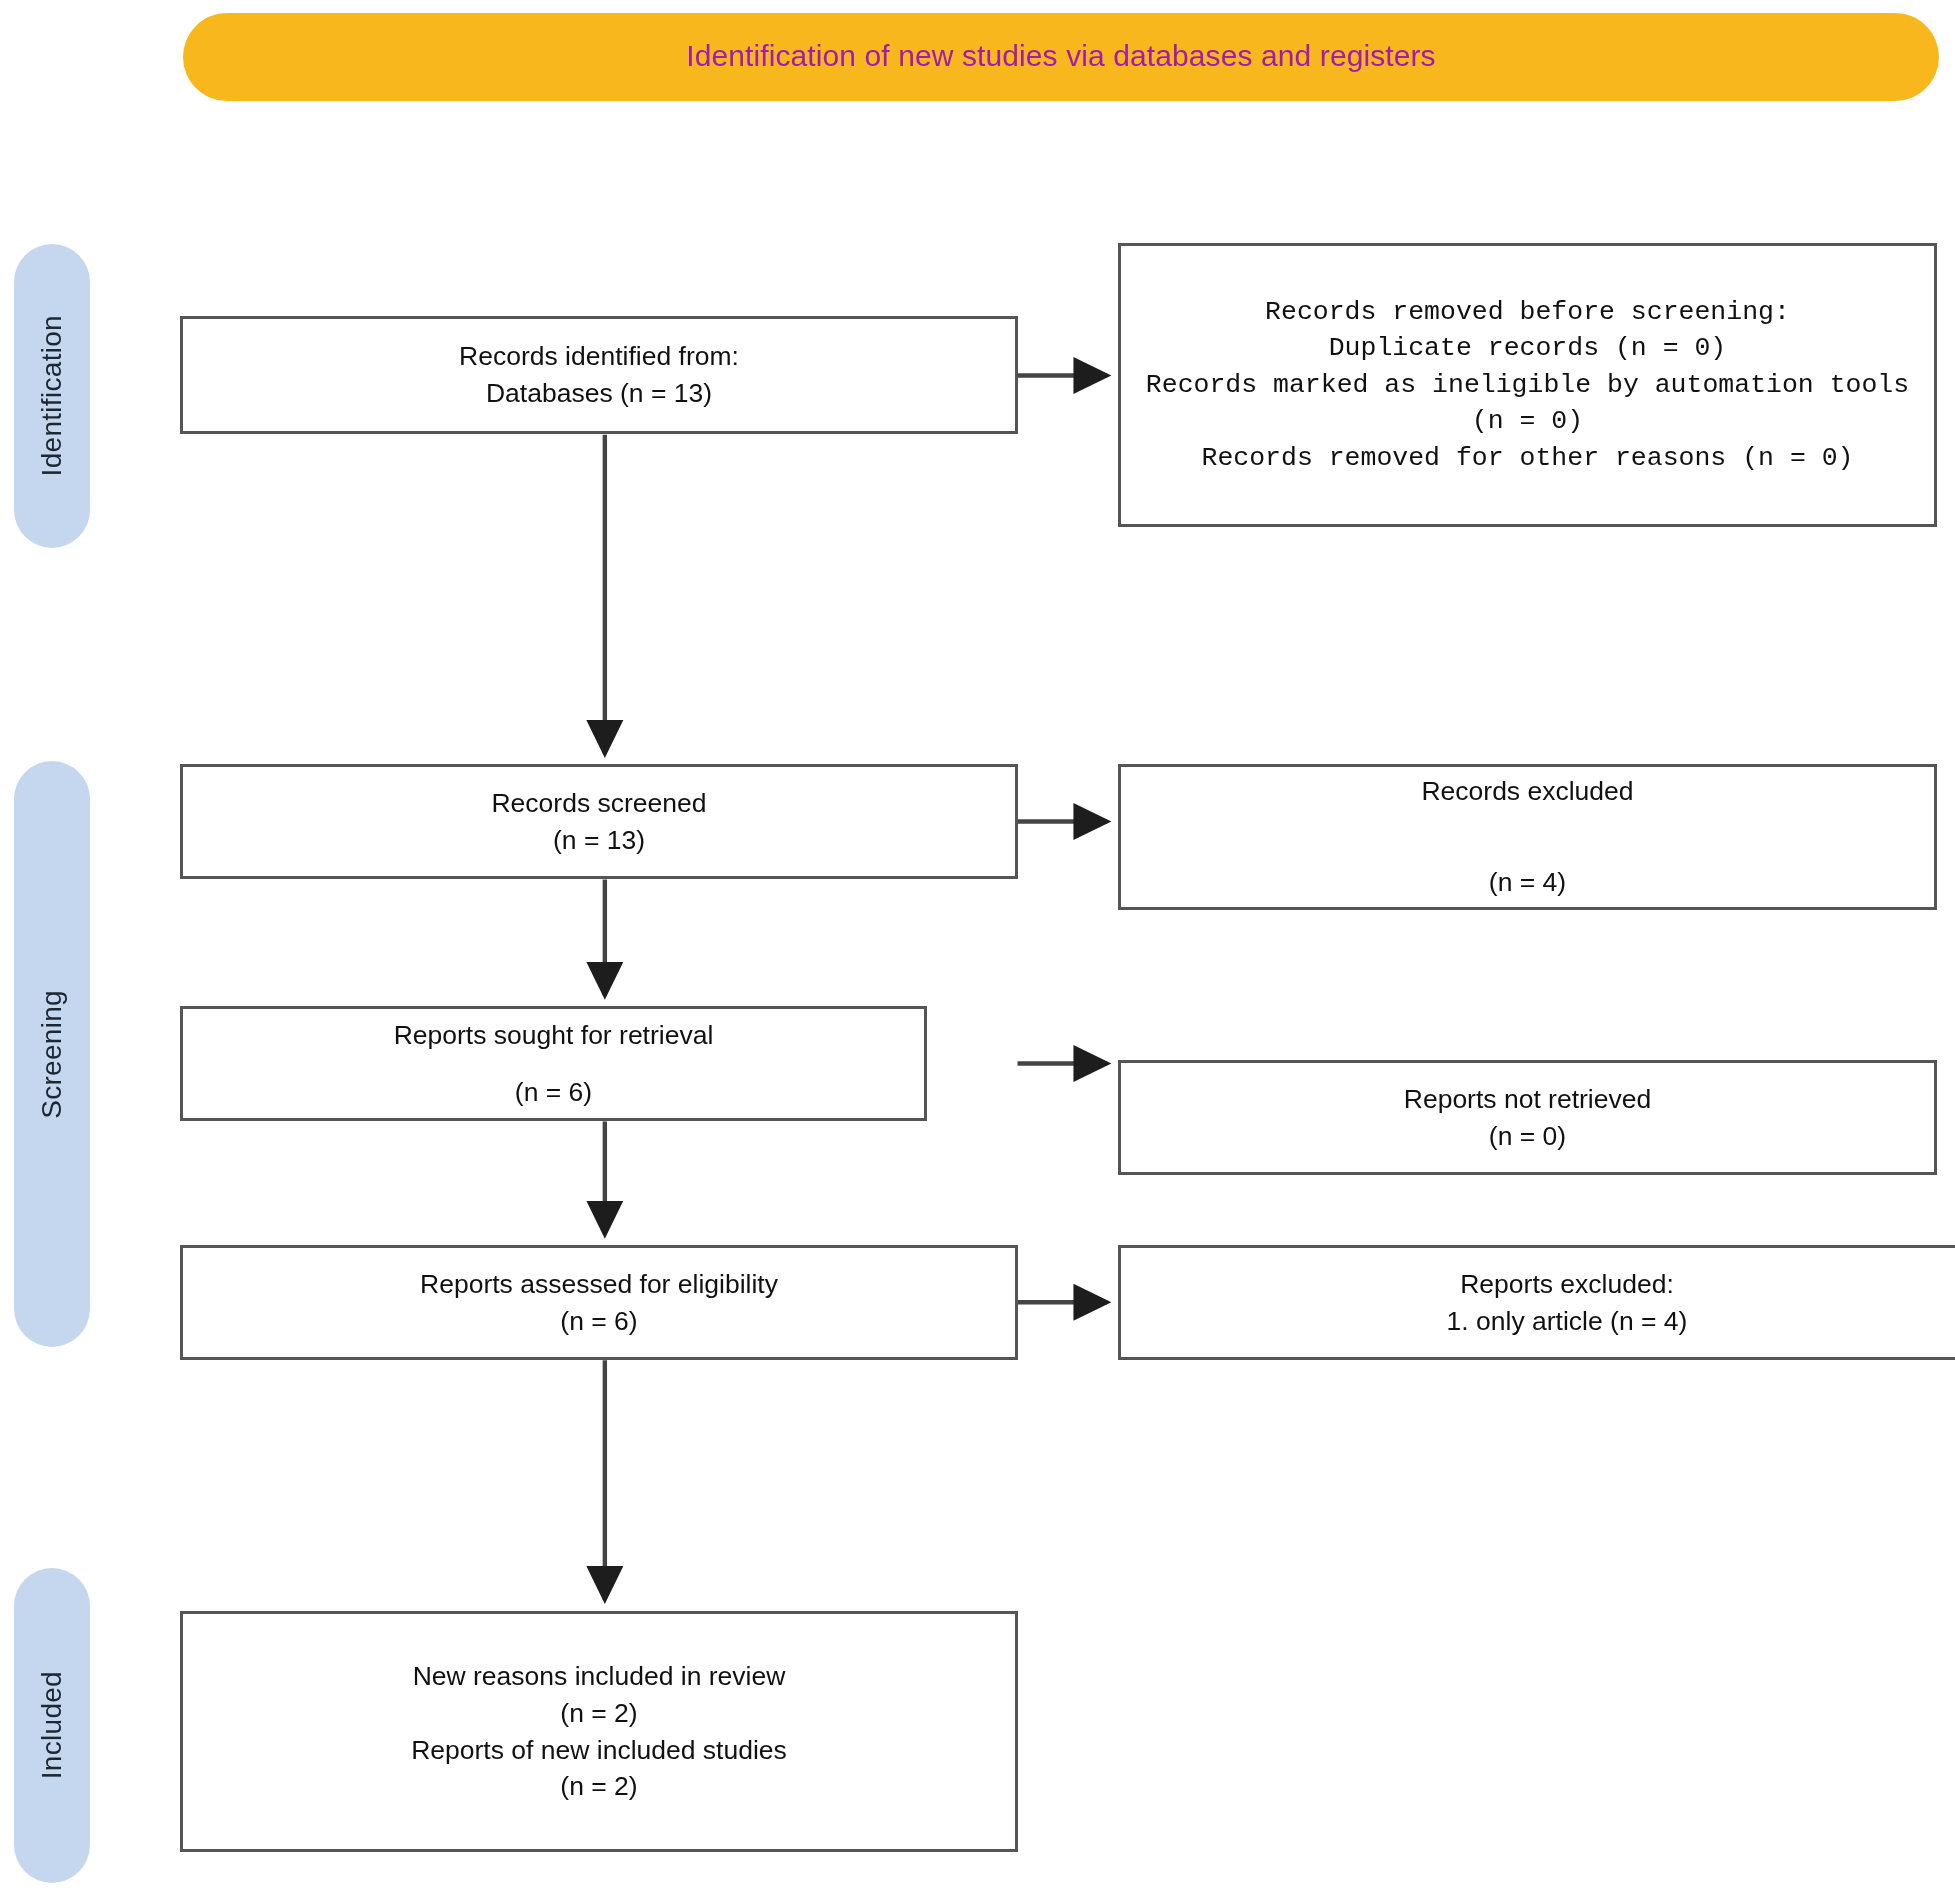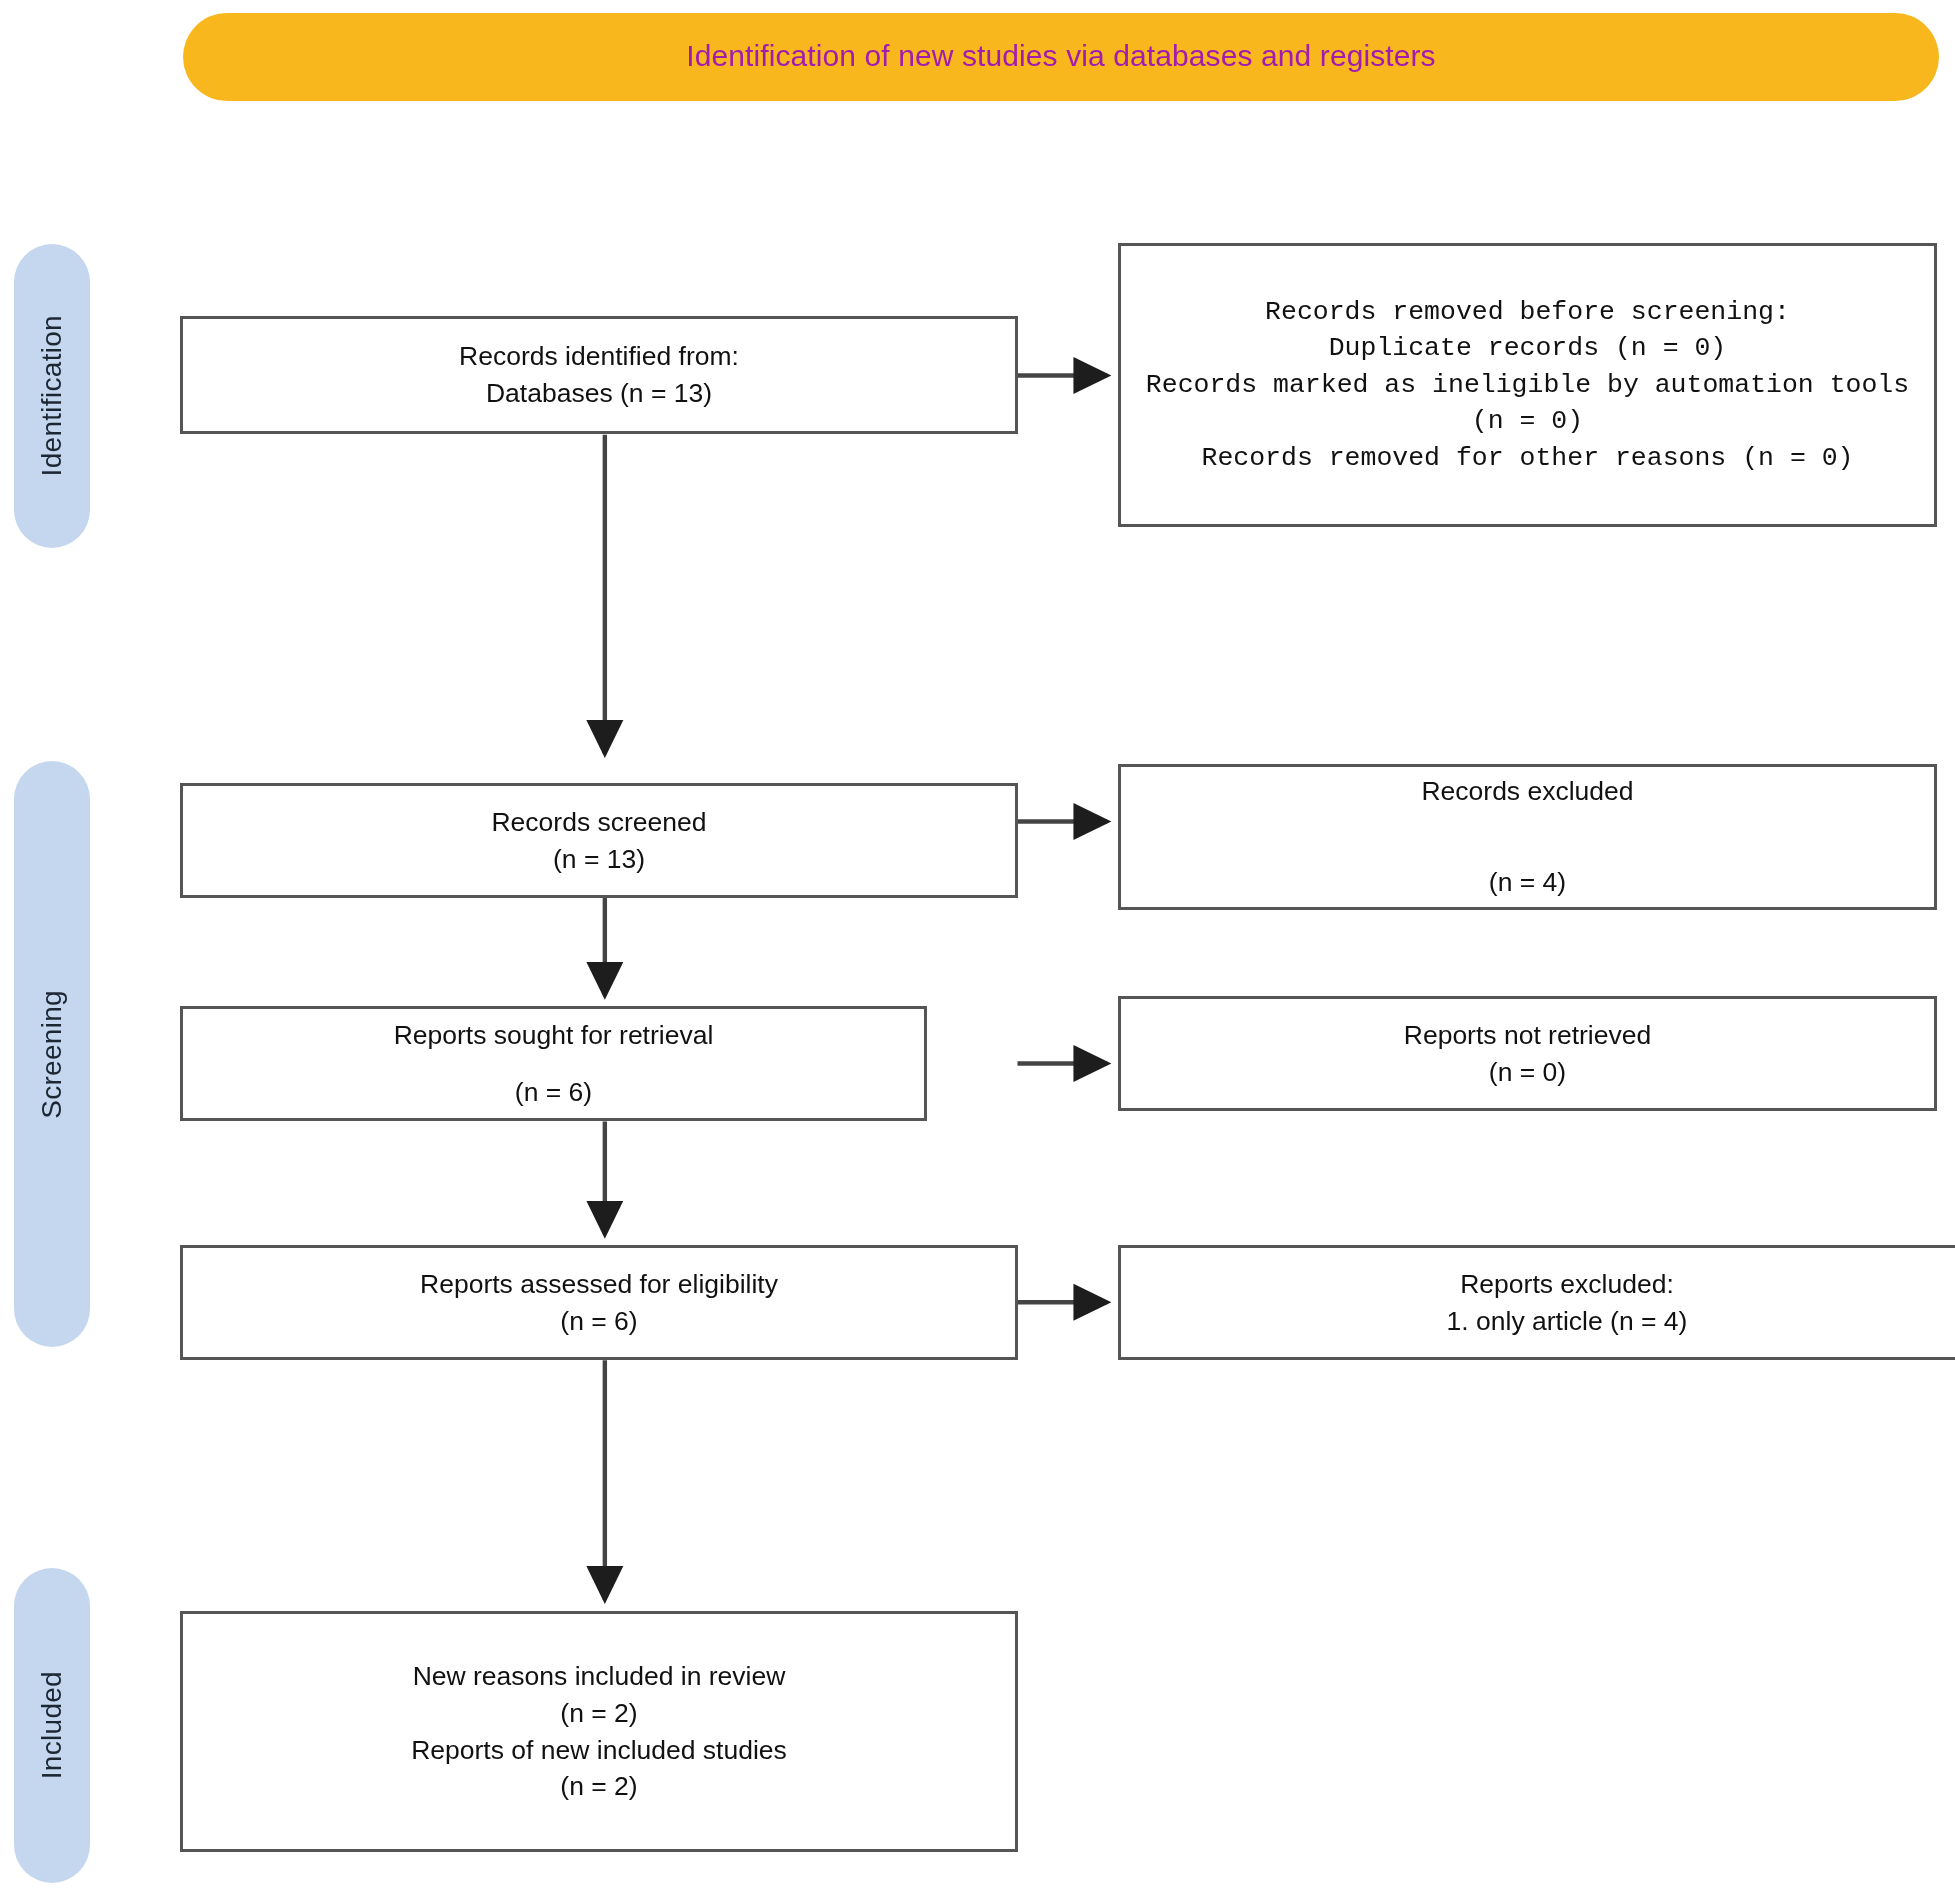--- a/index.html
+++ b/index.html
@@ -82,29 +82,29 @@
     font-size: 26.5px;
     line-height: 1.38;
     color: #111111;
     text-align: center;
     white-space: nowrap;
   }
   .flow-box.wrap .line { white-space: normal; font-family: Liberation Mono, monospace; }
 
   
   #box-identified   { left: 180px; top: 316px;  width: 838px; height: 118px; }
-  #box-screened     { left: 180px; top: 764px; width: 838px; height: 115px; margin-top: 19px; }
+  #box-screened     { left: 180px; top: 764px; width: 838px; height: 115px; }
   #box-sought       { left: 180px; top: 1006px; width: 747px; height: 115px; gap: 20px; }
   #box-assessed     { left: 180px; top: 1245px; width: 838px; height: 115px; }
   #box-included     { left: 180px; top: 1611px; width: 838px; height: 241px; }
 
   
   #box-removed      { left: 1118px; top: 243px;  width: 819px; height: 284px; }
   #box-excluded     { left: 1118px; top: 764px; width: 819px; height: 146px; justify-content: space-between; }
-  #box-notretrieved { left: 1118px; top: 996px; width: 819px; height: 115px; }
+  #box-notretrieved { left: 1118px; top: 1060px; width: 819px; height: 115px; }
   #box-repexcluded  { left: 1118px; top: 1245px; width: 898px; height: 115px; }
 
   
   #connectors {
     position: absolute;
     left: 0;
     top: 0;
     width: 1955px;
     height: 1897px;
     pointer-events: none;

